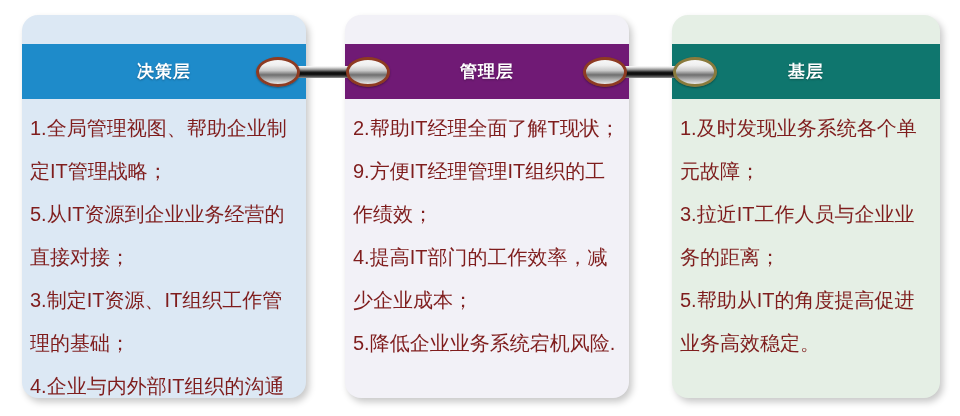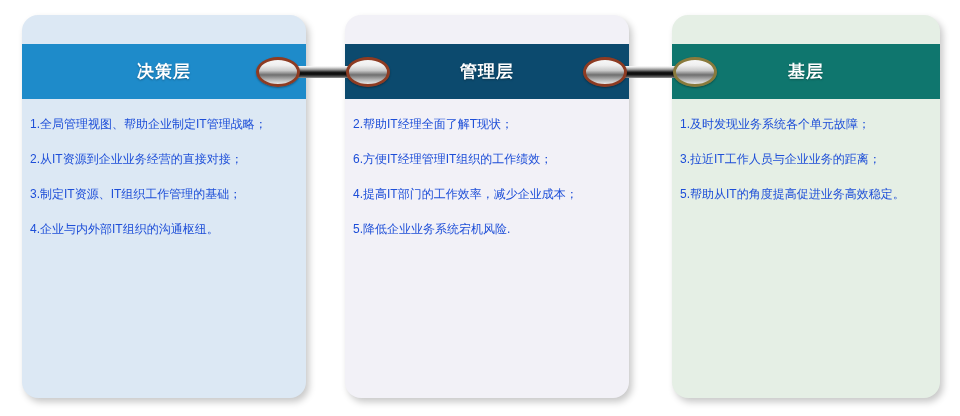--- a/index.html
+++ b/index.html
@@ -52,35 +52,35 @@
   .card-body {
     position: absolute;
     left: 0;
     right: 0;
     bottom: 0;
     padding: 8px 6px 0 8px;
     box-sizing: border-box;
   }
 
   .body-line {
-    color: #1d4ed8;
-    font-size: 12px;
-    line-height: 35px;
+    color: #7f1d1d;
+    font-size: 20px;
+    line-height: 43px;
     white-space: pre-wrap;
     word-break: break-all;
     letter-spacing: 0px;
   }
 
   
   #card-decision { left: 22px;  top: 15px; width: 284px; height: 383px; background: #DCE8F4; }
   #card-decision .card-header { top: 29px; background: #1E8BCA; }
   #card-decision .card-body   { top: 84px; }
 
   #card-management { left: 345px; top: 15px; width: 284px; height: 383px; background: #F2F1F7; }
-  #card-management .card-header { top: 29px; background: #0c4a6e; }
+  #card-management .card-header { top: 29px; background: #701a75; }
   #card-management .card-body   { top: 84px; }
 
   #card-grassroots { left: 672px; top: 15px; width: 268px; height: 383px; background: #E5EFE5; }
   #card-grassroots .card-header { top: 29px; background: #0f766e; }
   #card-grassroots .card-body   { top: 84px; }
 
   
   .connector {
     position: absolute;
     height: 30px;
@@ -131,33 +131,33 @@
 <body>
 
 <div id="stage">
 
   <div class="card" id="card-decision">
     <div class="card-header">
       <span class="card-title">决策层</span>
     </div>
     <div class="card-body">
       <div class="body-line">1.全局管理视图、帮助企业制定IT管理战略；</div>
-      <div class="body-line">2.从IT资源到企业业务经营的直接对接；</div>
+      <div class="body-line">5.从IT资源到企业业务经营的直接对接；</div>
       <div class="body-line">3.制定IT资源、IT组织工作管理的基础；</div>
       <div class="body-line">4.企业与内外部IT组织的沟通枢纽。</div>
     </div>
   </div>
 
   <div class="card" id="card-management">
     <div class="card-header">
       <span class="card-title">管理层</span>
     </div>
     <div class="card-body">
       <div class="body-line">2.帮助IT经理全面了解T现状；</div>
-      <div class="body-line">6.方便IT经理管理IT组织的工作绩效；</div>
+      <div class="body-line">9.方便IT经理管理IT组织的工作绩效；</div>
       <div class="body-line">4.提高IT部门的工作效率，减少企业成本；</div>
       <div class="body-line">5.降低企业业务系统宕机风险.</div>
     </div>
   </div>
 
   <div class="card" id="card-grassroots">
     <div class="card-header">
       <span class="card-title">基层</span>
     </div>
     <div class="card-body">

